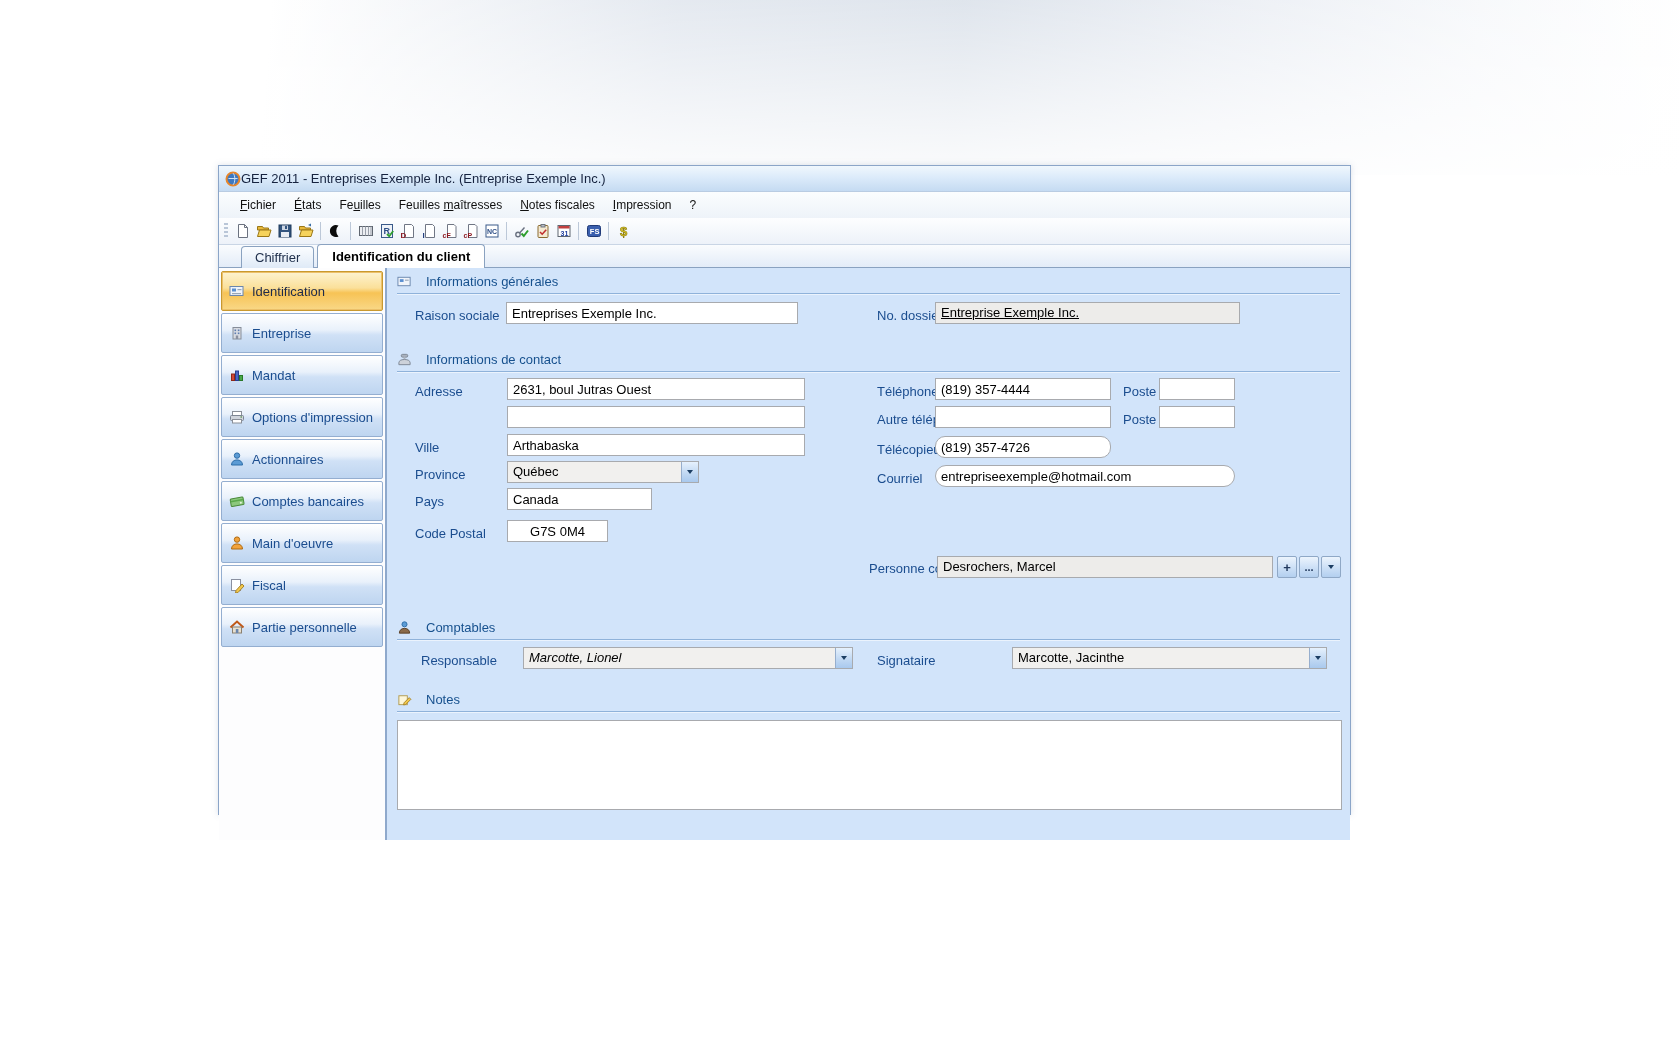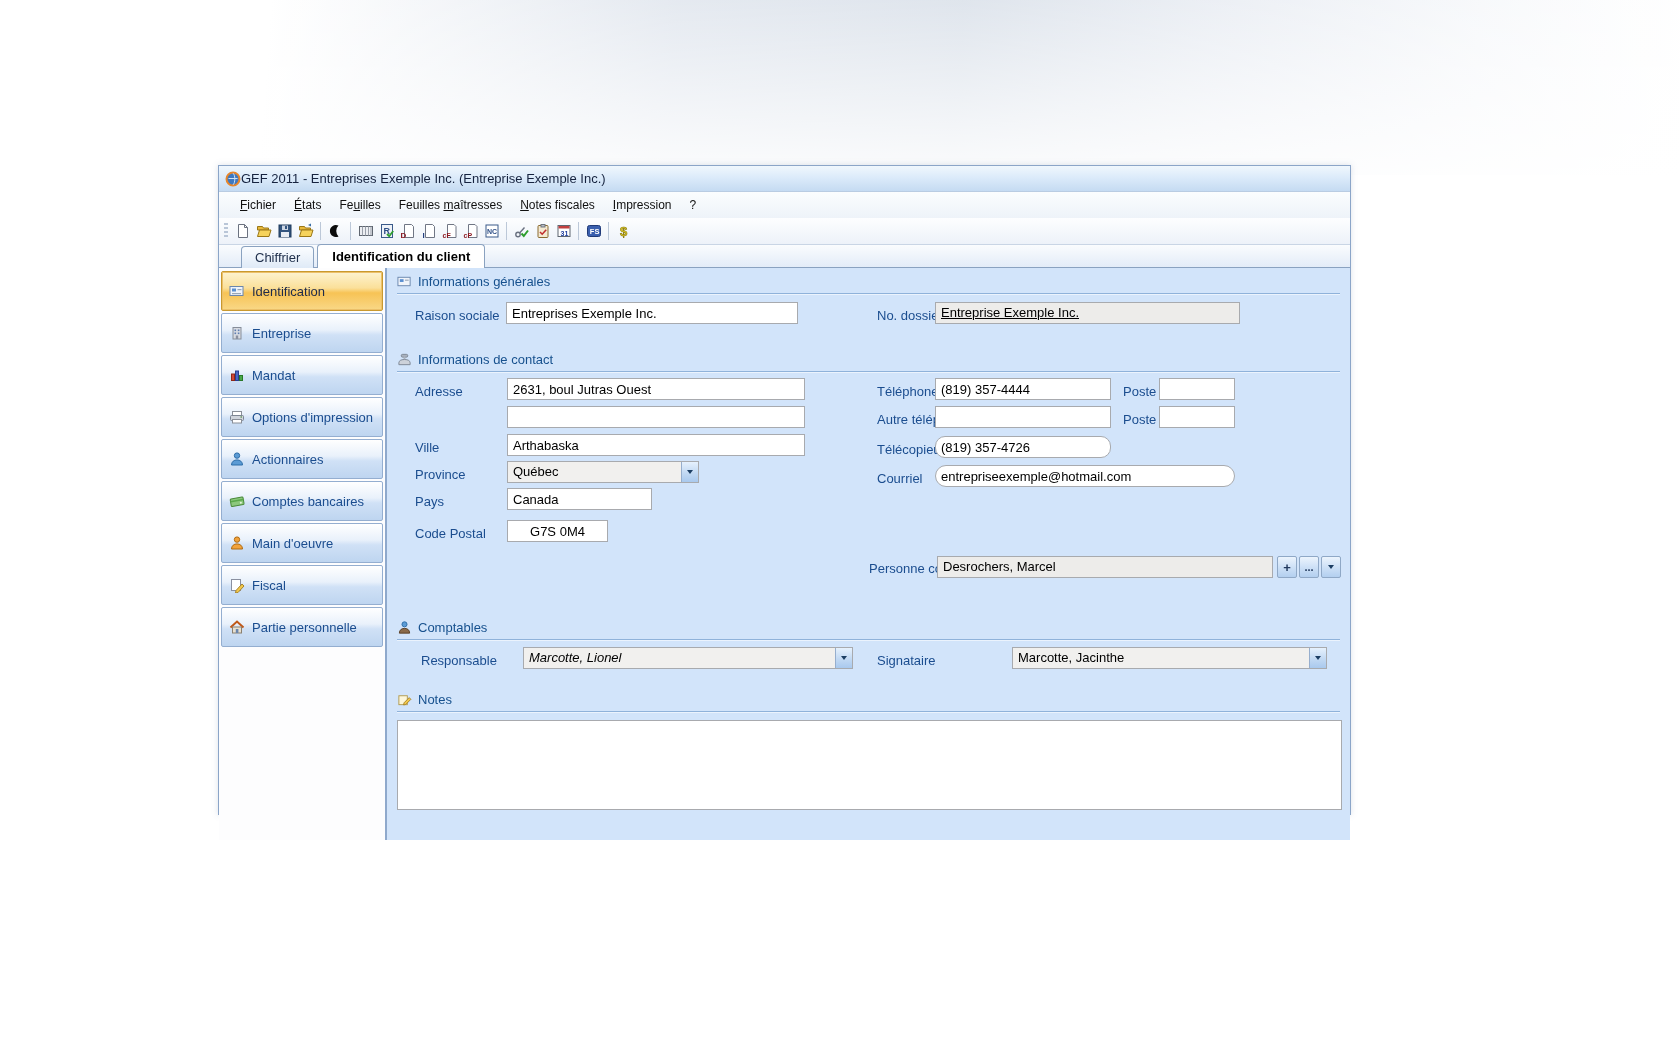--- a/index.html
+++ b/index.html
@@ -48,21 +48,21 @@
   .sidebar { width:168px; background:#fdfdfe; border-right:2px solid #8fa9cc; padding-top:1px; }
   .side-item { height:40px; margin:2px 2px 1px 2px; border:1px solid #94aed0; border-radius:2px;
     display:flex; align-items:center; gap:7px; padding-left:7px; cursor:pointer;
     background:linear-gradient(180deg,#ffffff 0%,#e9f1fb 42%,#d0e1f6 55%,#bed5f0 100%);
     color:#1b4d8f; font-size:13px; }
   .side-item.selected { background:linear-gradient(180deg,#fdf3d0 0%,#fbe09a 42%,#f7c355 55%,#f9d887 100%);
     border-color:#c9992e; box-shadow:inset 0 0 0 1px #ecc069; color:#1e2a4a; }
 
   .main { flex:1; position:relative; background:#d2e4fa; font-size:13px; overflow:hidden; }
 
-  .sec { position:absolute; left:10px; right:10px; display:flex; gap:6px; align-items:center;
+  .sec { position:absolute; left:10px; right:10px; display:flex; gap:14px; align-items:center;
     color:#17518e; font-size:13px; padding-bottom:4px; border-bottom:1px solid #8fb2da;
     box-shadow:0 1px 0 rgba(255,255,255,.55); }
 
   .lbl { position:absolute; color:#1b4d8f; font-size:13px; white-space:nowrap; }
   .inp { position:absolute; height:22px; border:1px solid #a8aaae; background:#fff;
     font-family:"Liberation Sans",sans-serif; font-size:13px; padding:1px 5px; color:#000; }
   .field { position:absolute; height:22px; border:1px solid #a8aaae; background:#edecea;
     font-size:13px; padding:2px 5px; color:#000; overflow:hidden; white-space:nowrap; }
 
   .dd { position:absolute; height:22px; border:1px solid #a8aaae; background:#f1f0ee; display:flex; cursor:pointer; }

